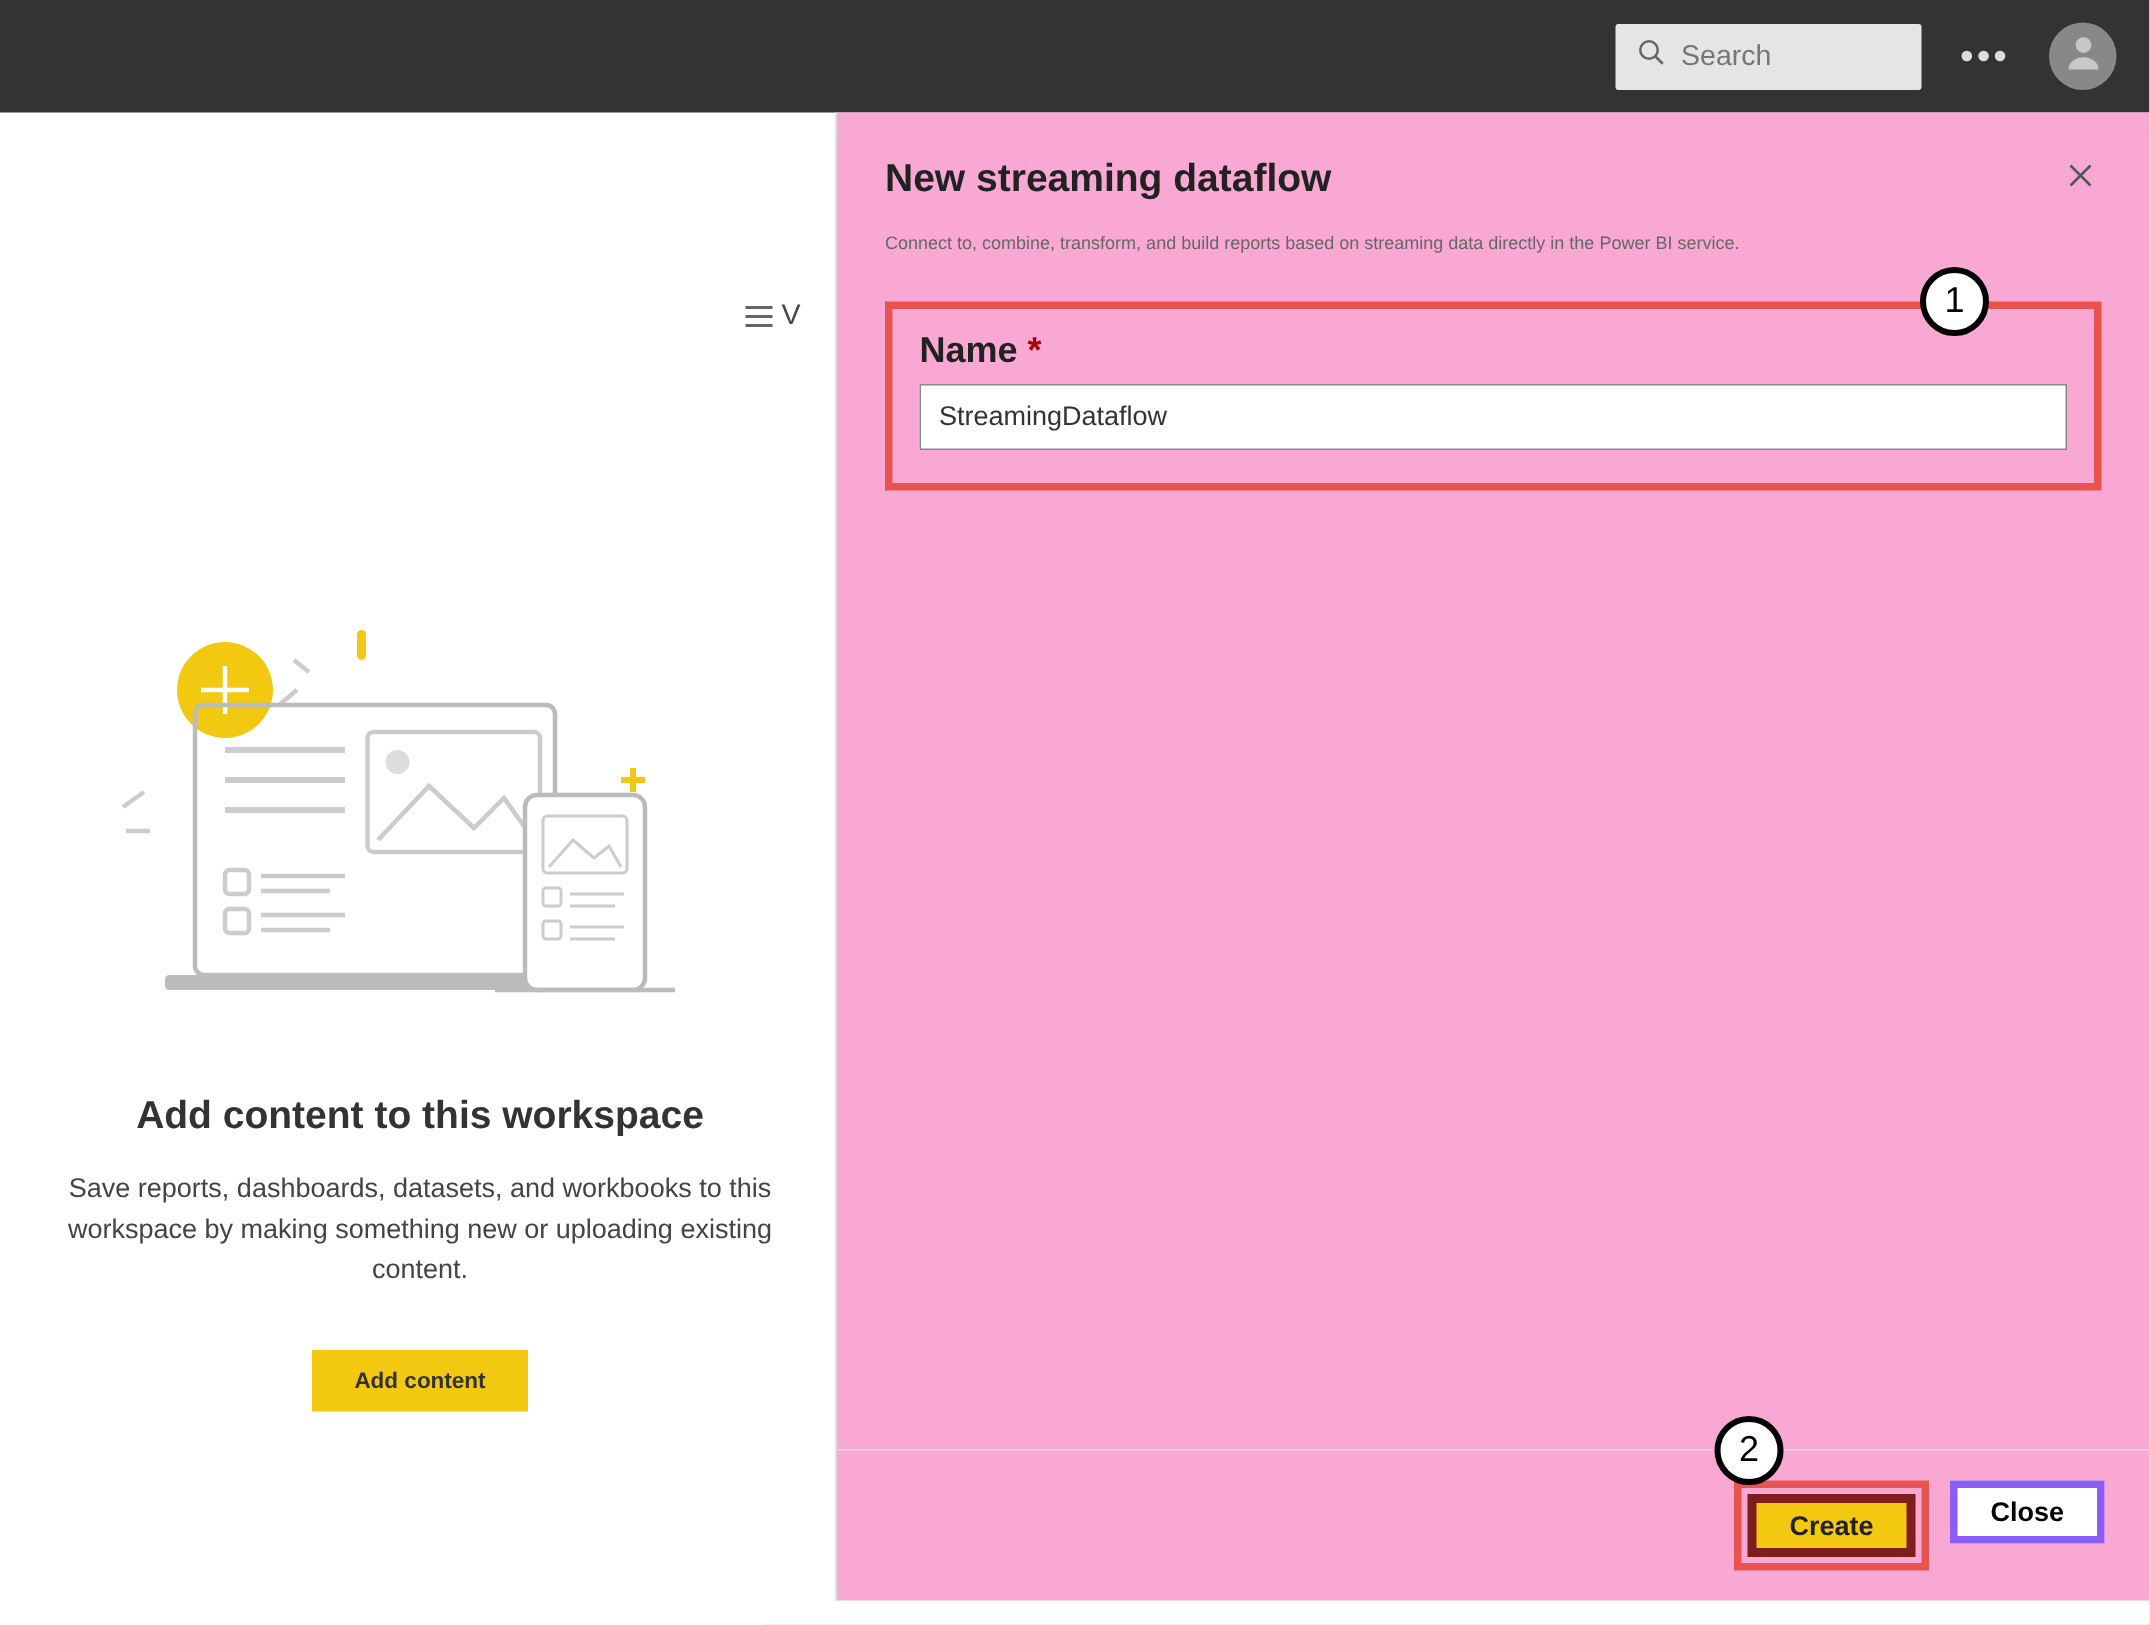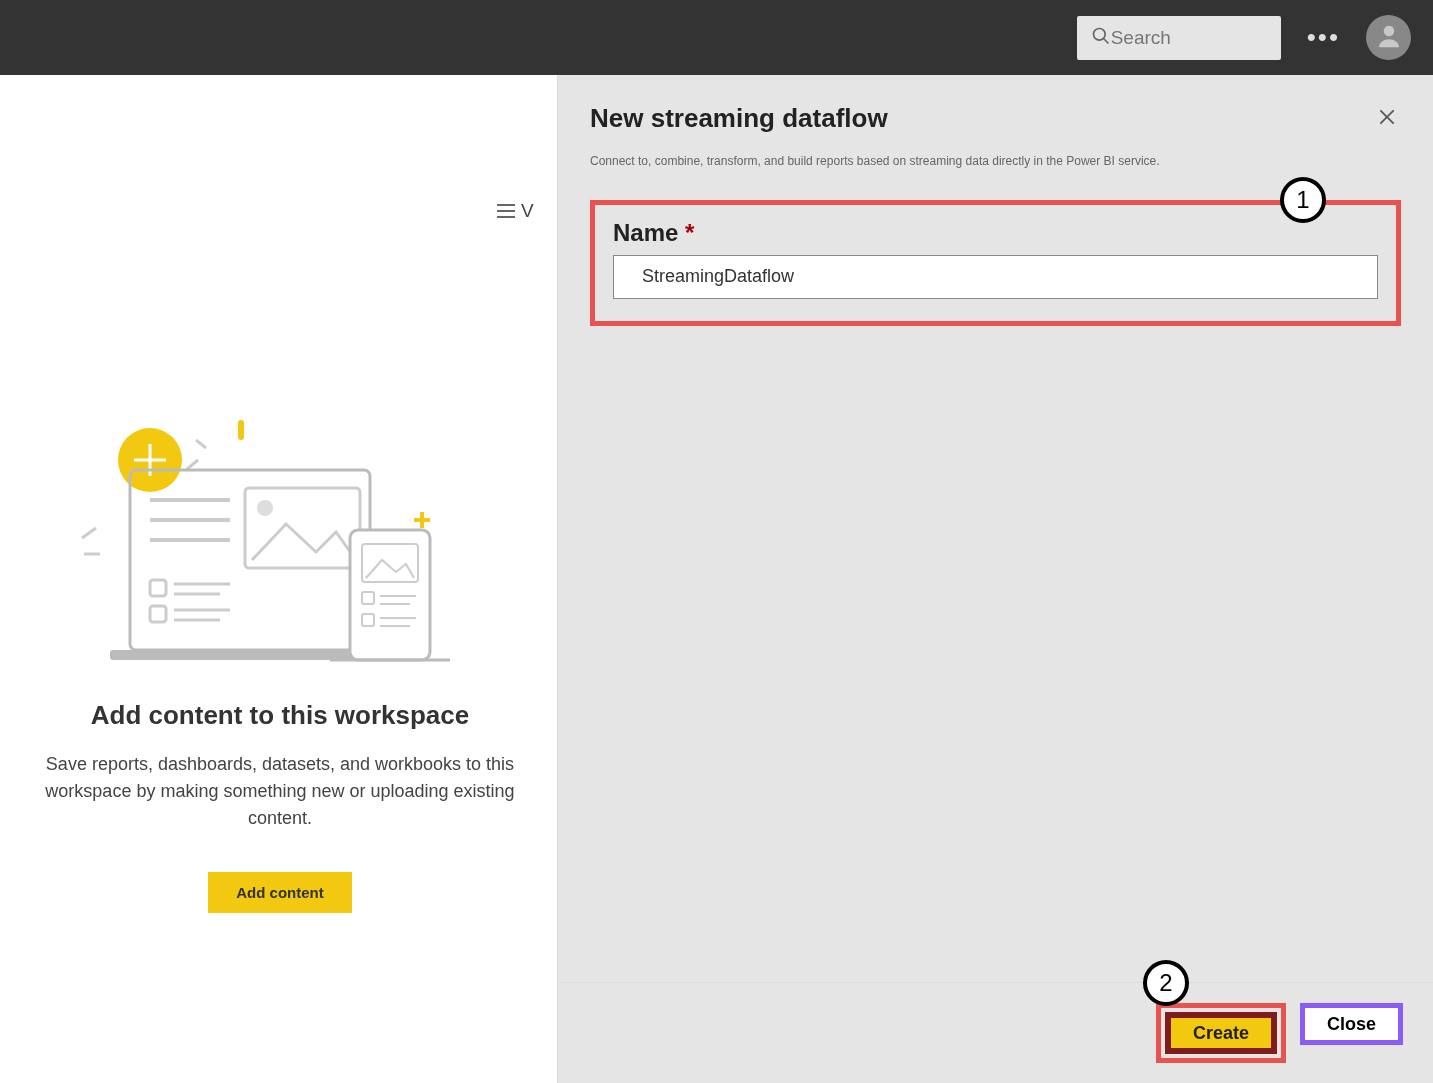--- a/index.html
+++ b/index.html
@@ -15,20 +15,21 @@
       padding: 0 22px;
       gap: 20px;
     }
     .search-wrap {
       display: flex;
       align-items: center;
       background: #e5e5e5;
       height: 44px;
       width: 204px;
       padding: 0 14px;
+      gap: 10px;
       border-radius: 2px;
     }
     .search-wrap svg { flex: 0 0 auto; }
     .search-wrap input {
       border: none;
       background: transparent;
       font-size: 19px;
       color: #666;
       outline: none;
       width: 100%;
@@ -75,41 +76,41 @@
     .empty-state {
       position: absolute;
       top: 345px;
       left: 0;
       width: 560px;
       display:flex; flex-direction: column; align-items:center;
       text-align:center;
     }
     .illus { width: 420px; height: 260px; position:relative; }
 
-    .empty-title { font-size: 26px; color:#333; font-weight:600; margin-top: 20px; text-align: right; }
+    .empty-title { font-size: 26px; color:#333; font-weight:600; margin-top: 48px; text-align: right; }
     .empty-sub { font-size: 18px; color:#444; margin-top: 20px; line-height:1.5; padding: 0 37px; }
     .add-content-btn {
       margin-top: 40px;
       background:#f2c811;
       border:none;
       padding: 12px 28px;
       font-size:15px;
       color:#333;
       font-weight:600;
       cursor:pointer;
     }
 
     
     .panel {
       position: absolute;
       top: 75px;
       right: 0;
-      bottom: 0;
+      bottom: 16px;
       width: 876px;
-      background: #e5e5e5;
+      background: #f9a8d4;
       border-left: 1px solid #ddd;
       display:flex;
       flex-direction: column;
     }
     .panel-header {
       padding: 28px 32px 12px 32px;
       display:flex;
       justify-content: space-between;
       align-items:flex-start;
     }
@@ -138,21 +139,21 @@
       font-size:24px; font-weight:400;
     }
     .badge-1 { top:-28px; right:70px; }
     .field-label { font-size:24px; font-weight:600; color:#222; }
     .field-label .req { color:#a00; }
     input.text-field {
       margin-top:8px;
       width:100%;
       height:44px;
       border:1px solid #888;
-      padding: 0 28px;
+      padding: 0 12px;
       font-size:18px;
       color:#333;
       outline:none;
     }
 
     .panel-footer {
       border-top:1px solid #ddd;
       padding: 20px 30px;
       display:flex;
       justify-content:flex-end;

